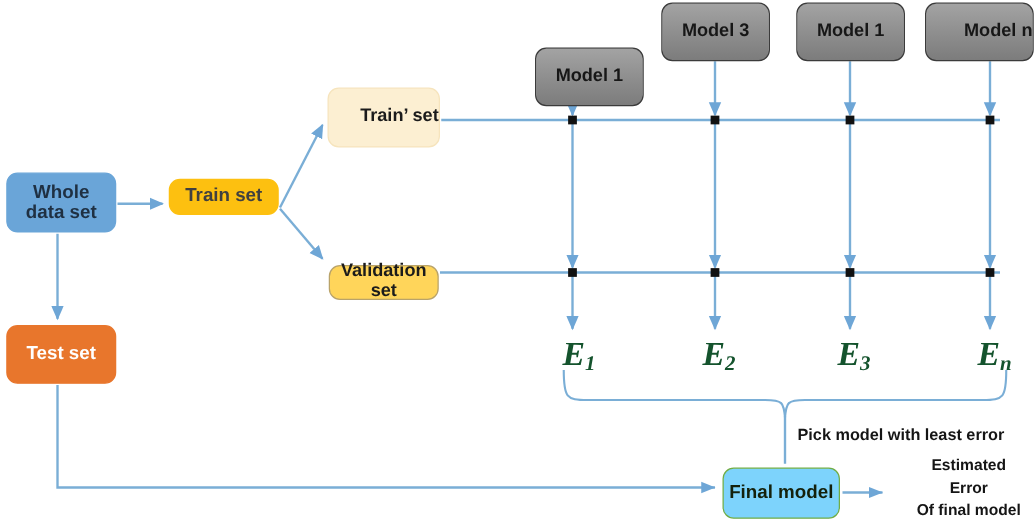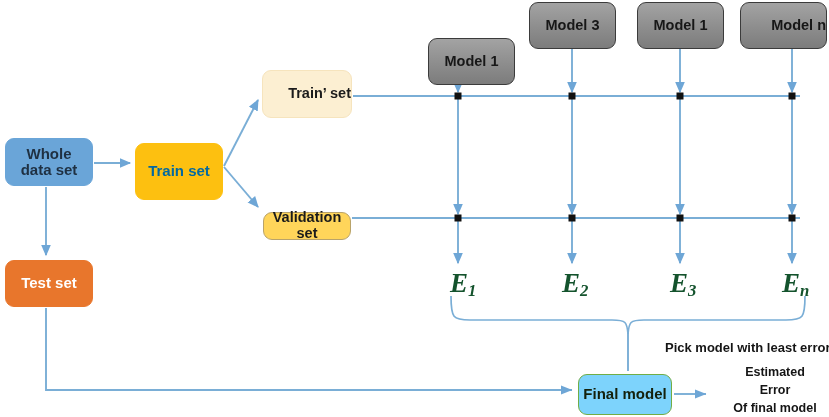--- a/index.html
+++ b/index.html
@@ -39,23 +39,23 @@
   }
   .node-whole {
     left: 5px; top: 138px; width: 88px; height: 48px;
     background: #6aa5d8;
     color: #1f3042;
     border-radius: 9px;
     font-size: 15px;
     border: 1px solid #6aa5d8;
   }
   .node-train {
-    left: 135px; top: 143px; width: 88px; height: 57px;
+    left: 135px; top: 143px; width: 88px; height: 29px;
     background: #fdc010;
-    color: #0369a1;
+    color: #404040;
     border-radius: 9px;
     font-size: 15px;
     border: 1px solid #fdc010;
   }
   .node-trainprime {
     left: 262px; top: 70px; width: 90px; height: 48px;
     background: #fcefd2;
     color: #1b1b1b;
     border-radius: 9px;
     font-size: 14.5px;
@@ -127,21 +127,21 @@
   .caption {
     position: absolute;
     font-family: "Liberation Sans", sans-serif;
     font-size: 13px;
     font-weight: 600;
     color: #151515;
     white-space: nowrap;
     z-index: 5;
   }
   .pick-caption {
-    left: 630px; top: 340px; padding-left: 35px;
+    left: 603px; top: 340px; padding-left: 35px;
   }
   .estimated-block {
     position: absolute;
     left: 712px; top: 363px;
     width: 126px;
     text-align: center;
     font-family: "Liberation Sans", sans-serif;
     font-size: 12.5px;
     font-weight: 600;
     color: #151515;

